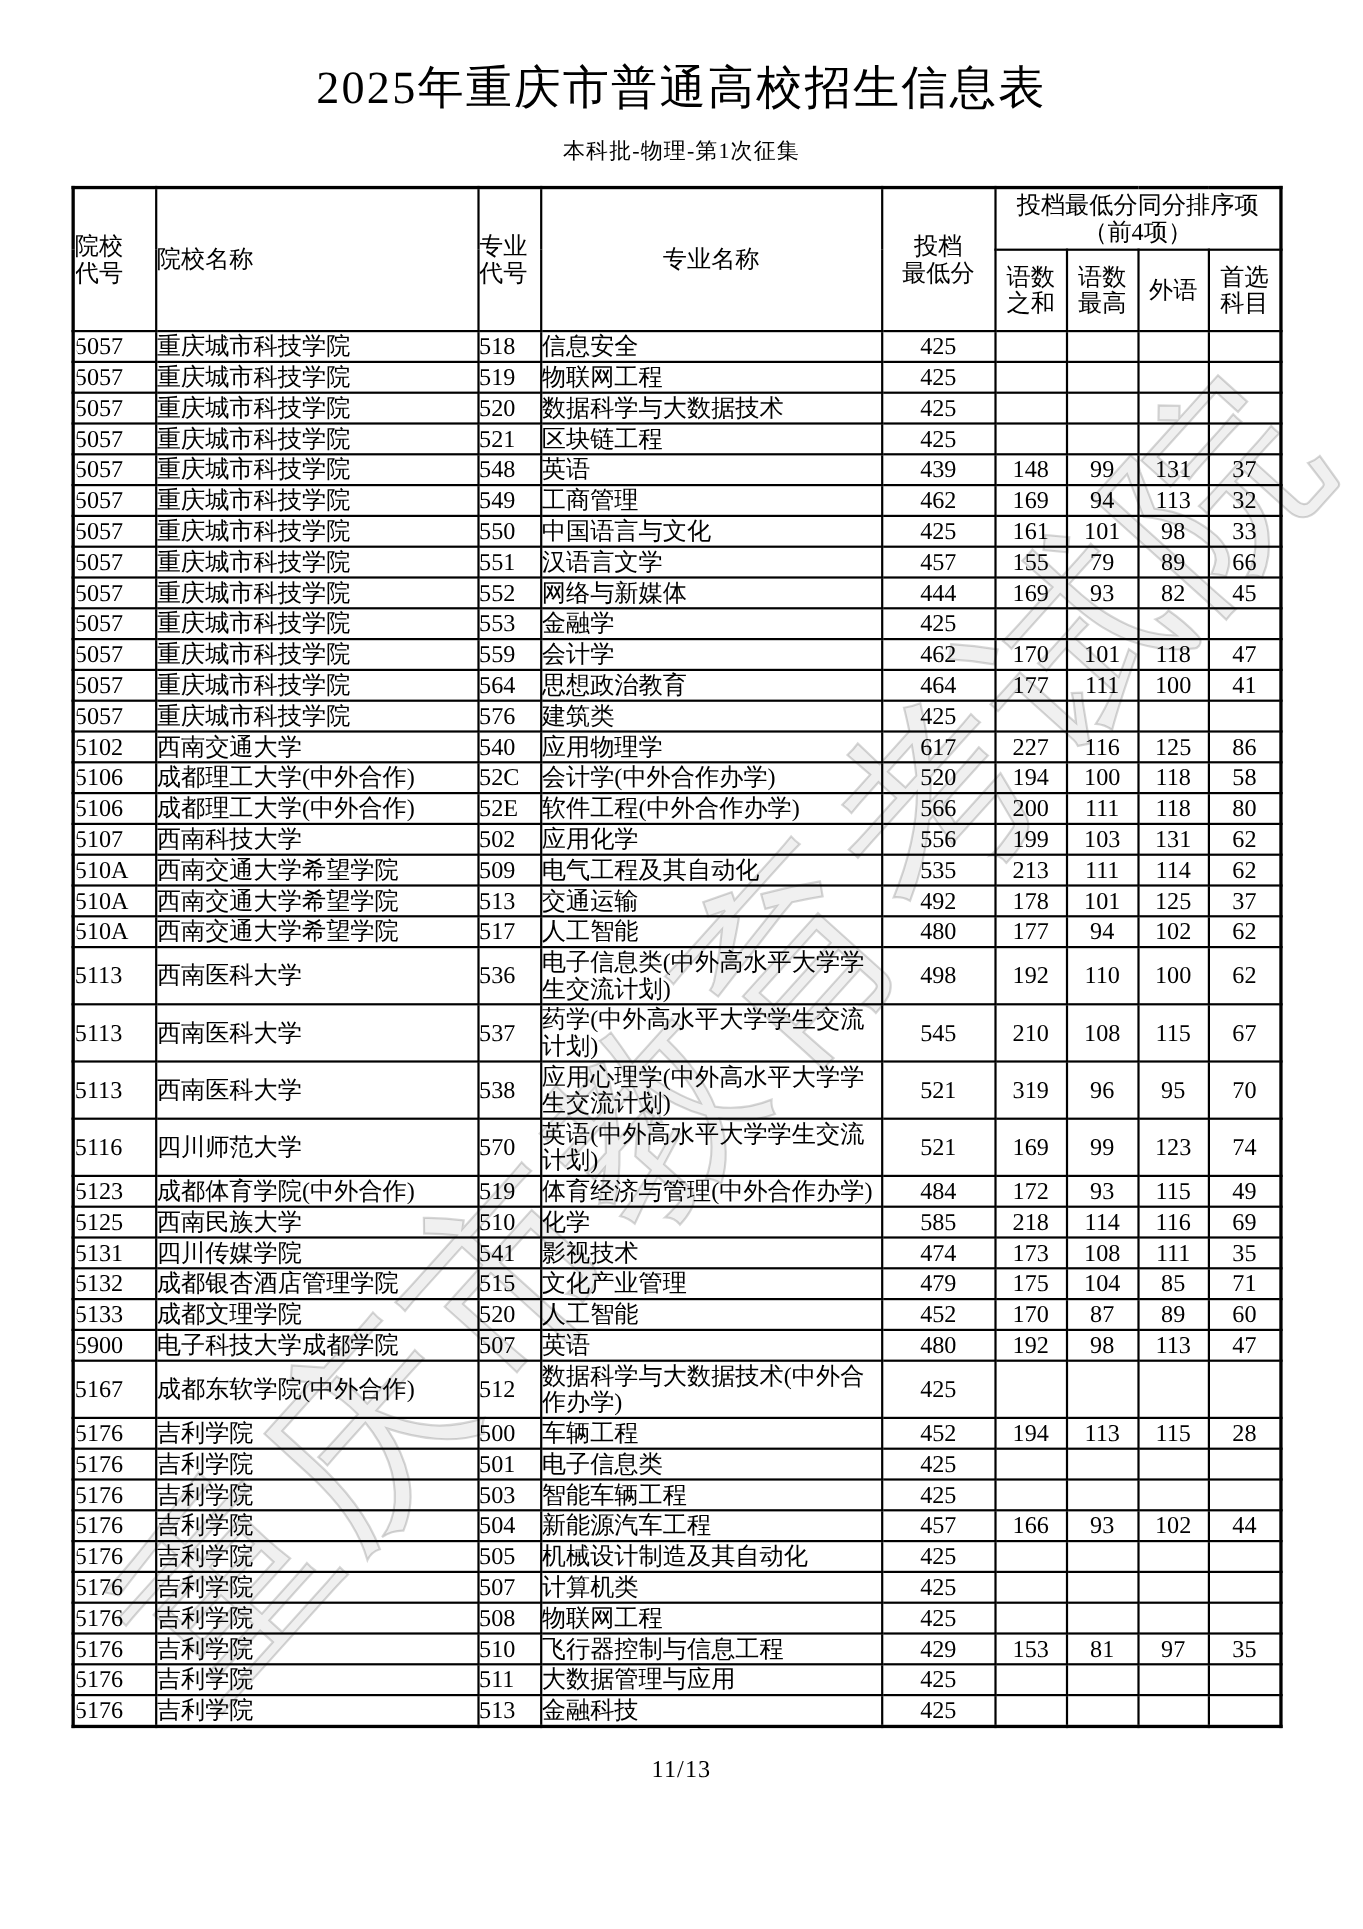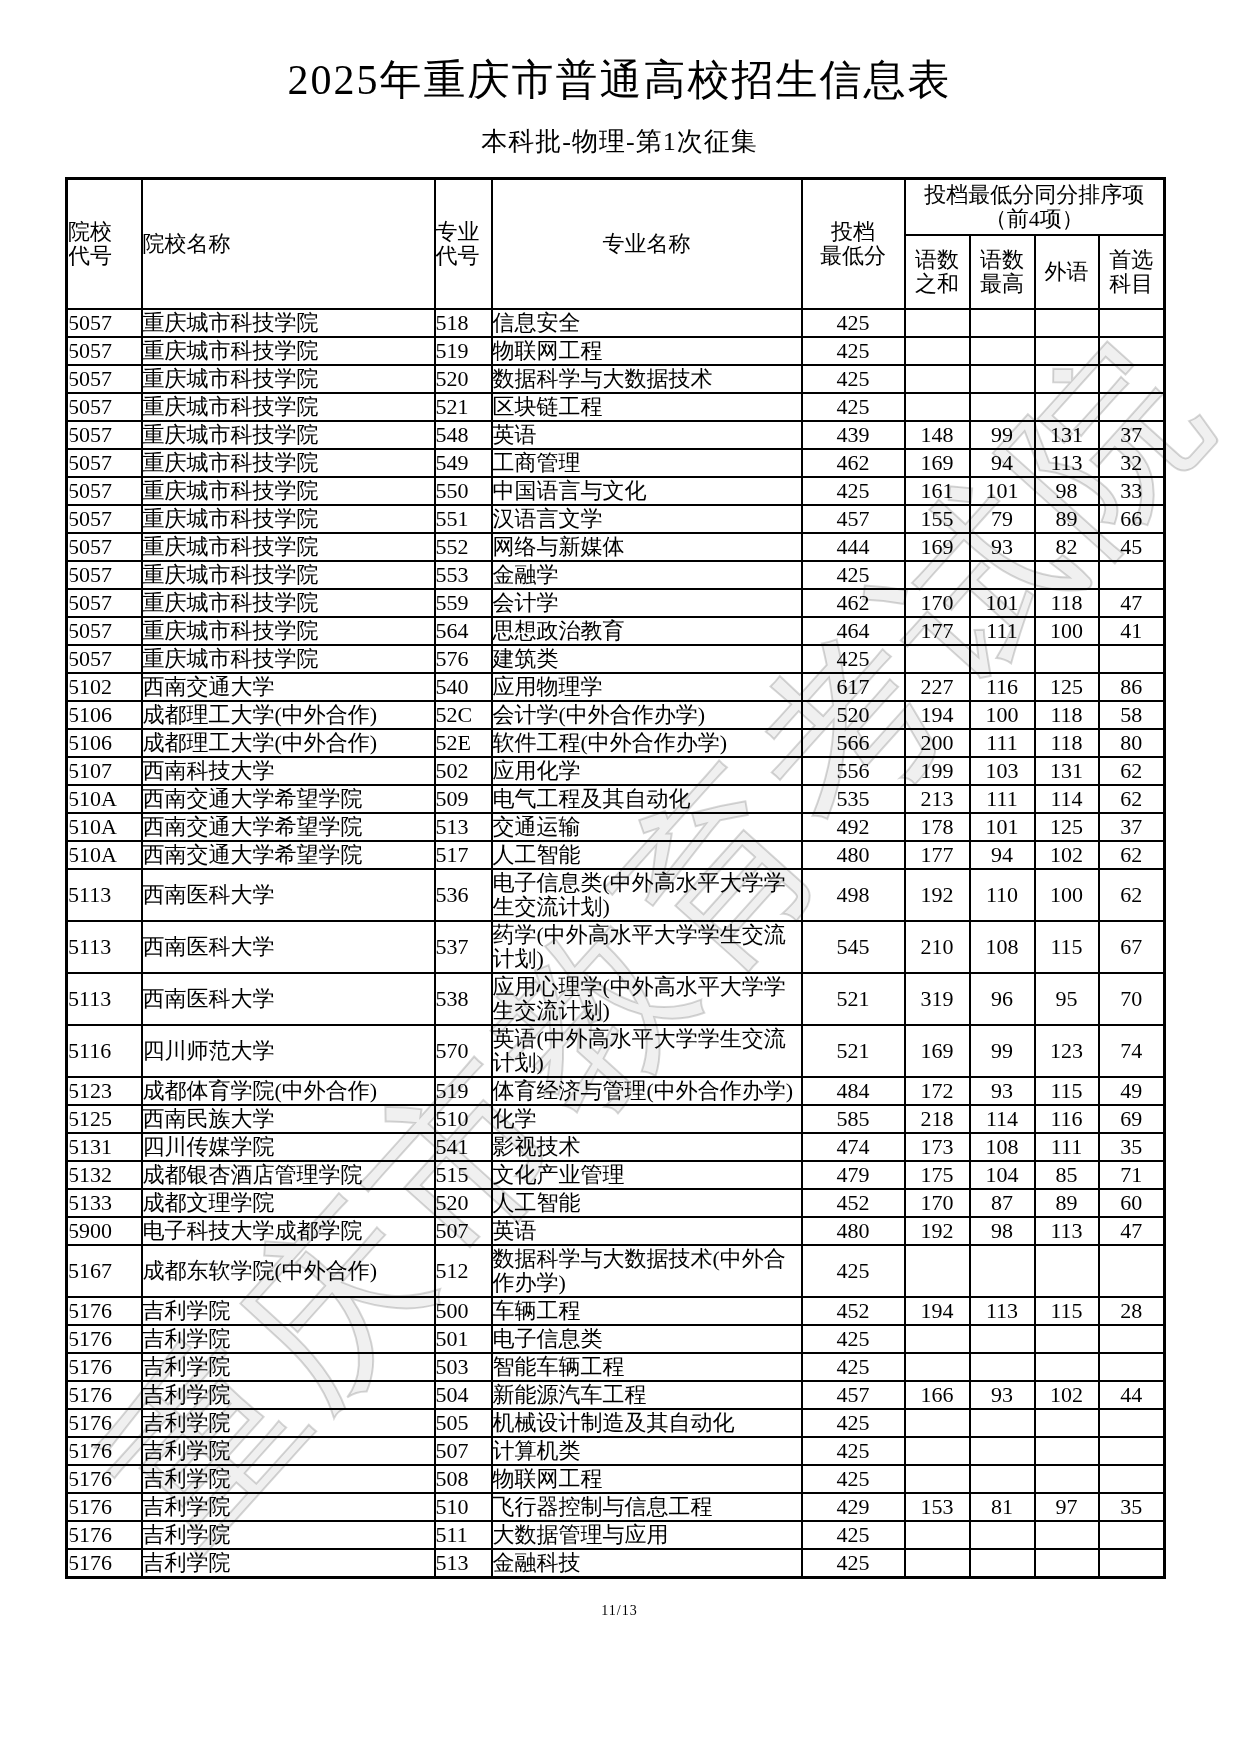--- a/index.html
+++ b/index.html
@@ -28,21 +28,21 @@
     margin:52px 0 0 0;
     text-align:center;
     font-size:42px;
     font-weight:normal;
     letter-spacing:2px;
     position:relative;z-index:1;
   }
   .subtitle{
     margin:16px 0 0 0;
     text-align:center;
-    font-size:26px;
+    font-size:20px;
     font-weight:normal;
     letter-spacing:1px;
     position:relative;z-index:1;
   }
   table.tbl{
     position:relative;z-index:1;
     margin:18px 0 0 65px;
     width:1098px;
     border-collapse:collapse;
     table-layout:fixed;
@@ -64,21 +64,21 @@
   .tbl tbody tr{height:16px;}
   th.a-left,td.a-left{text-align:left;}
   .pl14{padding-left:14px;border-radius:23px;}
   .pl8{padding-left:8px;margin-left:44px;}
   .pl7{padding-left:7px;}
   .a-center{text-align:center;}
   .footer{
     position:relative;z-index:1;
     margin-top:24px;
     text-align:center;
-    font-size:14px;
+    font-size:22px;
     letter-spacing:1px;
   }
 </style>
 </head>
 <body>
 
 <div class="page">
   <div class="watermark">重庆市教育考试院</div>
 
   <h1 class="title">2025年重庆市普通高校招生信息表</h1>

